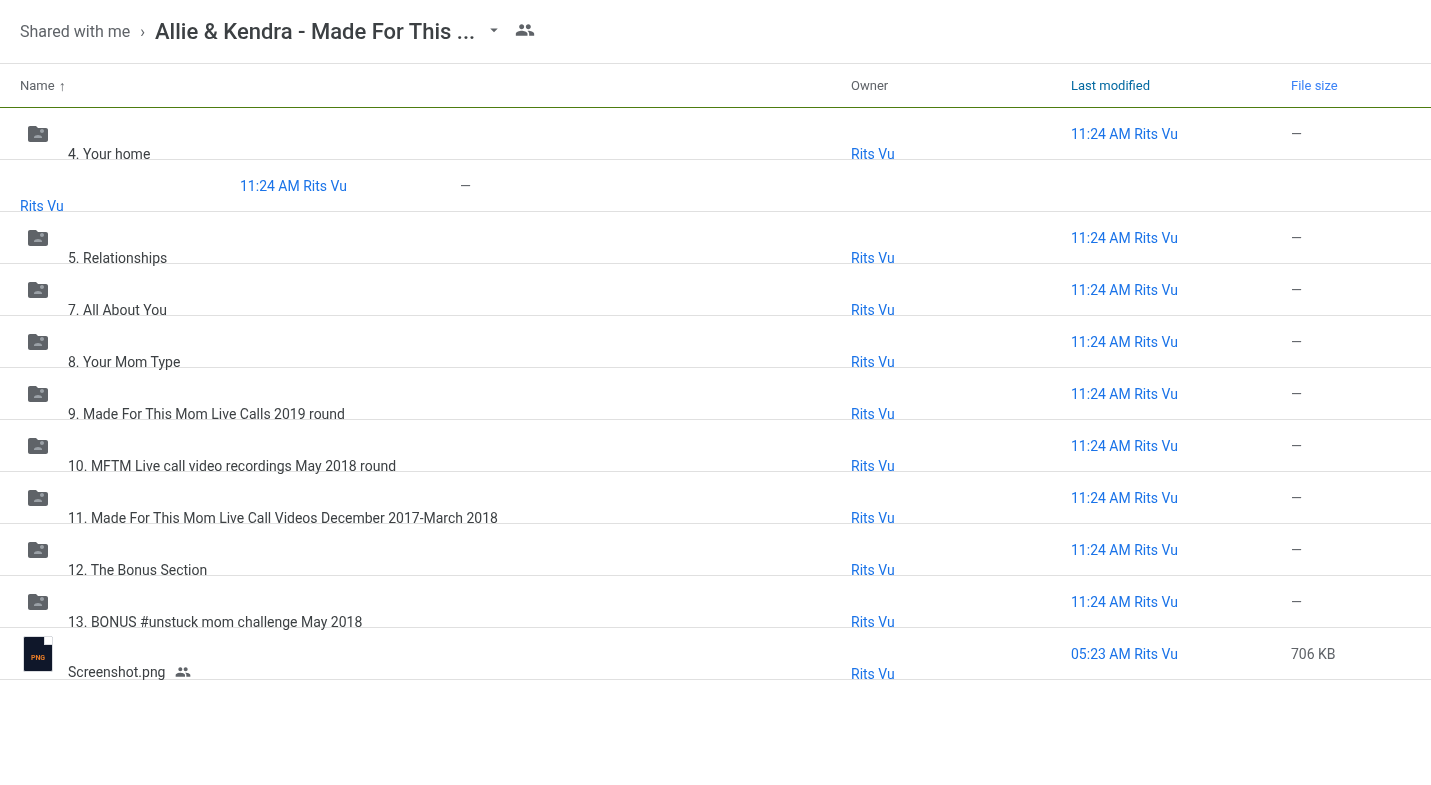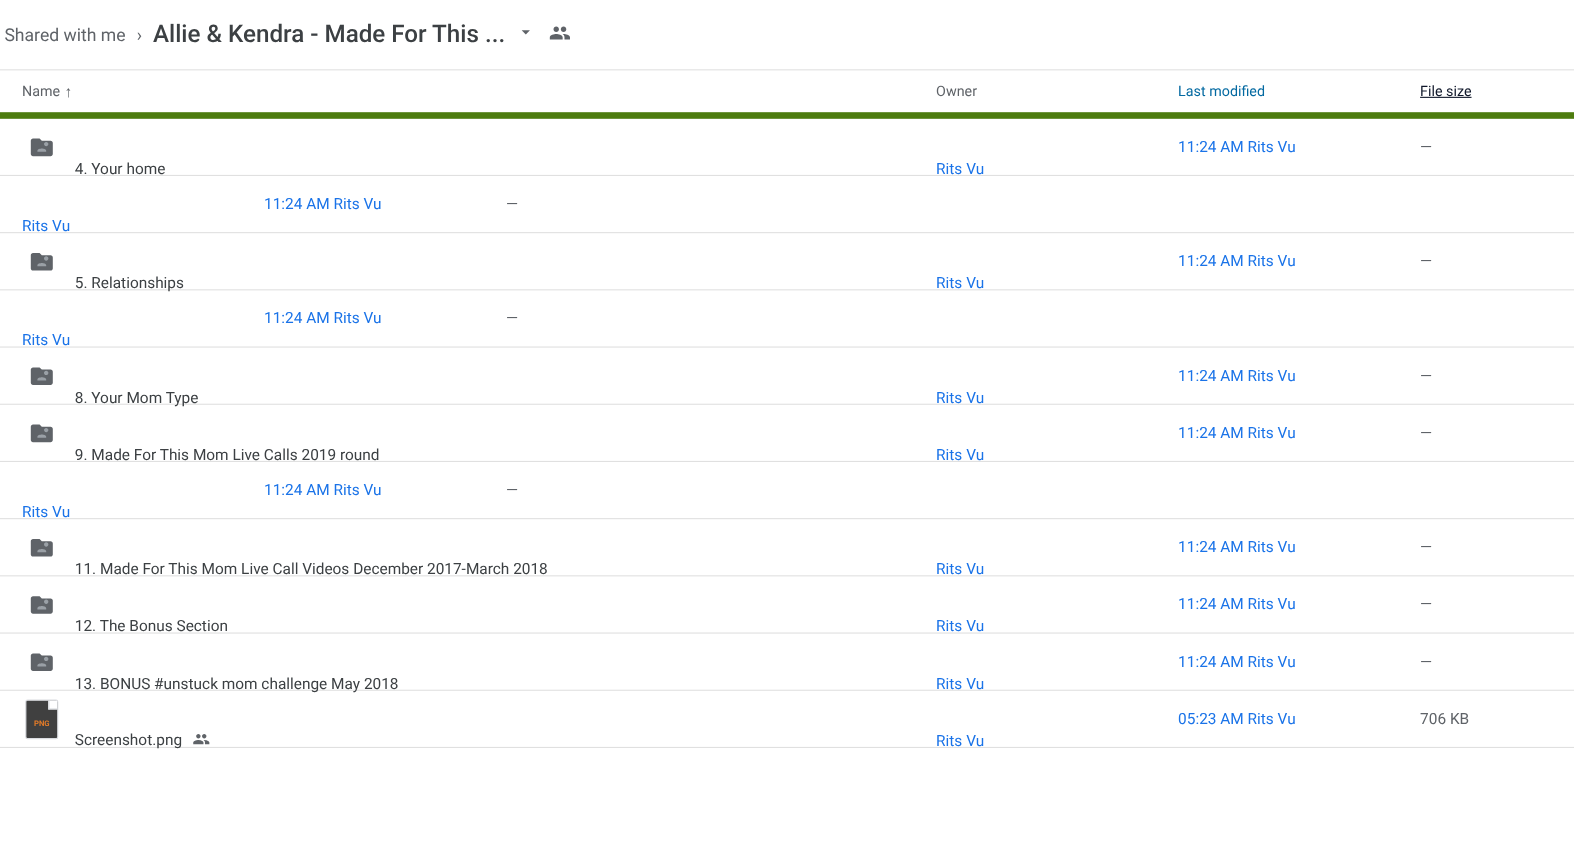--- a/index.html
+++ b/index.html
@@ -11,21 +11,21 @@
       font-family: 'Roboto', Arial, sans-serif;
       font-size: 14px;
       color: #3c4043;
       background: #fff;
       width: 1431px;
       min-height: 785px;
     }
     .top-bar {
       display: flex;
       align-items: center;
-      padding: 14px 4px;
+      padding: 14px 20px;
       border-bottom: 1px solid #e0e0e0;
       gap: 8px;
       height: 64px;
     }
     .breadcrumb-link {
       color: #5f6368;
       font-size: 16px;
       cursor: pointer;
       text-decoration: none;
     }
@@ -47,21 +47,21 @@
     }
     .people-icon {
       color: #5f6368;
       margin-left: 4px;
       cursor: pointer;
     }
     .table-header {
       display: flex;
       align-items: center;
       padding: 8px 20px;
-      border-bottom: 6px solid #4d7c0f;
+      border-bottom: 1px solid #4d7c0f;
       color: #5f6368;
       font-size: 13px;
       height: 44px;
     }
     .col-name {
       flex: 1;
       display: flex;
       align-items: center;
       gap: 4px;
       cursor: pointer;
@@ -69,22 +69,21 @@
     .col-owner {
       width: 220px;
       color: #5f6368;
     }
     .col-modified {
       width: 220px;
       color: #0369a1;
     }
     .col-size {
       width: 120px;
-      color: #0f172a;
-      text-decoration: underline;
+      color: #3b82f6;
     }
     .sort-arrow {
       font-size: 14px;
       color: #5f6368;
     }
     .table-row {
       display: flex;
       align-items: center;
       padding: 0 20px;
       height: 52px;
@@ -138,21 +137,21 @@
       color: #5f6368;
       font-size: 14px;
     }
     .shared-badge {
       margin-left: 6px;
       vertical-align: middle;
     }
     .png-icon {
       width: 30px;
       height: 36px;
-      background: #404040;
+      background: #0f172a;
       border: 1px solid #dadce0;
       border-radius: 2px;
       display: flex;
       align-items: center;
       justify-content: center;
       font-size: 8px;
       color: #e67c28;
       font-weight: bold;
       position: relative;
       flex-direction: column;
@@ -243,20 +242,30 @@
           <path d="M16 11c1.1 0 2-.9 2-2s-.9-2-2-2-2 .9-2 2 .9 2 2 2zm-4 2c-1.33 0-4 .67-4 2v1h8v-1c0-1.33-2.67-2-4-2z" fill="#9aa0a6"></path>
         </svg>
       </div>
       <span class="row-name-text">5. Relationships</span>
     </div>
     <div class="row-owner">Rits Vu</div>
     <div class="row-modified">11:24 AM Rits Vu</div>
     <div class="row-size">—</div>
   </div>
     <div class="table-row">
+    <div class="row-name">
+
+      <div class="folder-icon">
+        <svg viewBox="0 0 24 24" fill="#5f6368">
+          <path d="M20 6h-8l-2-2H4c-1.1 0-2 .9-2 2v12c0 1.1.9 2 2 2h16c1.1 0 2-.9 2-2V8c0-1.1-.9-2-2-2z"></path>
+          <path d="M16 11c1.1 0 2-.9 2-2s-.9-2-2-2-2 .9-2 2 .9 2 2 2zm-4 2c-1.33 0-4 .67-4 2v1h8v-1c0-1.33-2.67-2-4-2z" fill="#9aa0a6"></path>
+        </svg>
+      </div>
+      <span class="row-name-text">7. All About You</span>
+    </div>
     <div class="row-owner">Rits Vu</div>
     <div class="row-modified">11:24 AM Rits Vu</div>
     <div class="row-size">—</div>
   </div>
     <div class="table-row">
     <div class="row-name">
 
       <div class="folder-icon">
         <svg viewBox="0 0 24 24" fill="#5f6368">
           <path d="M20 6h-8l-2-2H4c-1.1 0-2 .9-2 2v12c0 1.1.9 2 2 2h16c1.1 0 2-.9 2-2V8c0-1.1-.9-2-2-2z"></path>
@@ -278,20 +287,30 @@
           <path d="M16 11c1.1 0 2-.9 2-2s-.9-2-2-2-2 .9-2 2 .9 2 2 2zm-4 2c-1.33 0-4 .67-4 2v1h8v-1c0-1.33-2.67-2-4-2z" fill="#9aa0a6"></path>
         </svg>
       </div>
       <span class="row-name-text">9. Made For This Mom Live Calls 2019 round</span>
     </div>
     <div class="row-owner">Rits Vu</div>
     <div class="row-modified">11:24 AM Rits Vu</div>
     <div class="row-size">—</div>
   </div>
     <div class="table-row">
+    <div class="row-name">
+
+      <div class="folder-icon">
+        <svg viewBox="0 0 24 24" fill="#5f6368">
+          <path d="M20 6h-8l-2-2H4c-1.1 0-2 .9-2 2v12c0 1.1.9 2 2 2h16c1.1 0 2-.9 2-2V8c0-1.1-.9-2-2-2z"></path>
+          <path d="M16 11c1.1 0 2-.9 2-2s-.9-2-2-2-2 .9-2 2 .9 2 2 2zm-4 2c-1.33 0-4 .67-4 2v1h8v-1c0-1.33-2.67-2-4-2z" fill="#9aa0a6"></path>
+        </svg>
+      </div>
+      <span class="row-name-text">10. MFTM Live call video recordings May 2018 round</span>
+    </div>
     <div class="row-owner">Rits Vu</div>
     <div class="row-modified">11:24 AM Rits Vu</div>
     <div class="row-size">—</div>
   </div>
     <div class="table-row">
     <div class="row-name">
 
       <div class="folder-icon">
         <svg viewBox="0 0 24 24" fill="#5f6368">
           <path d="M20 6h-8l-2-2H4c-1.1 0-2 .9-2 2v12c0 1.1.9 2 2 2h16c1.1 0 2-.9 2-2V8c0-1.1-.9-2-2-2z"></path>

